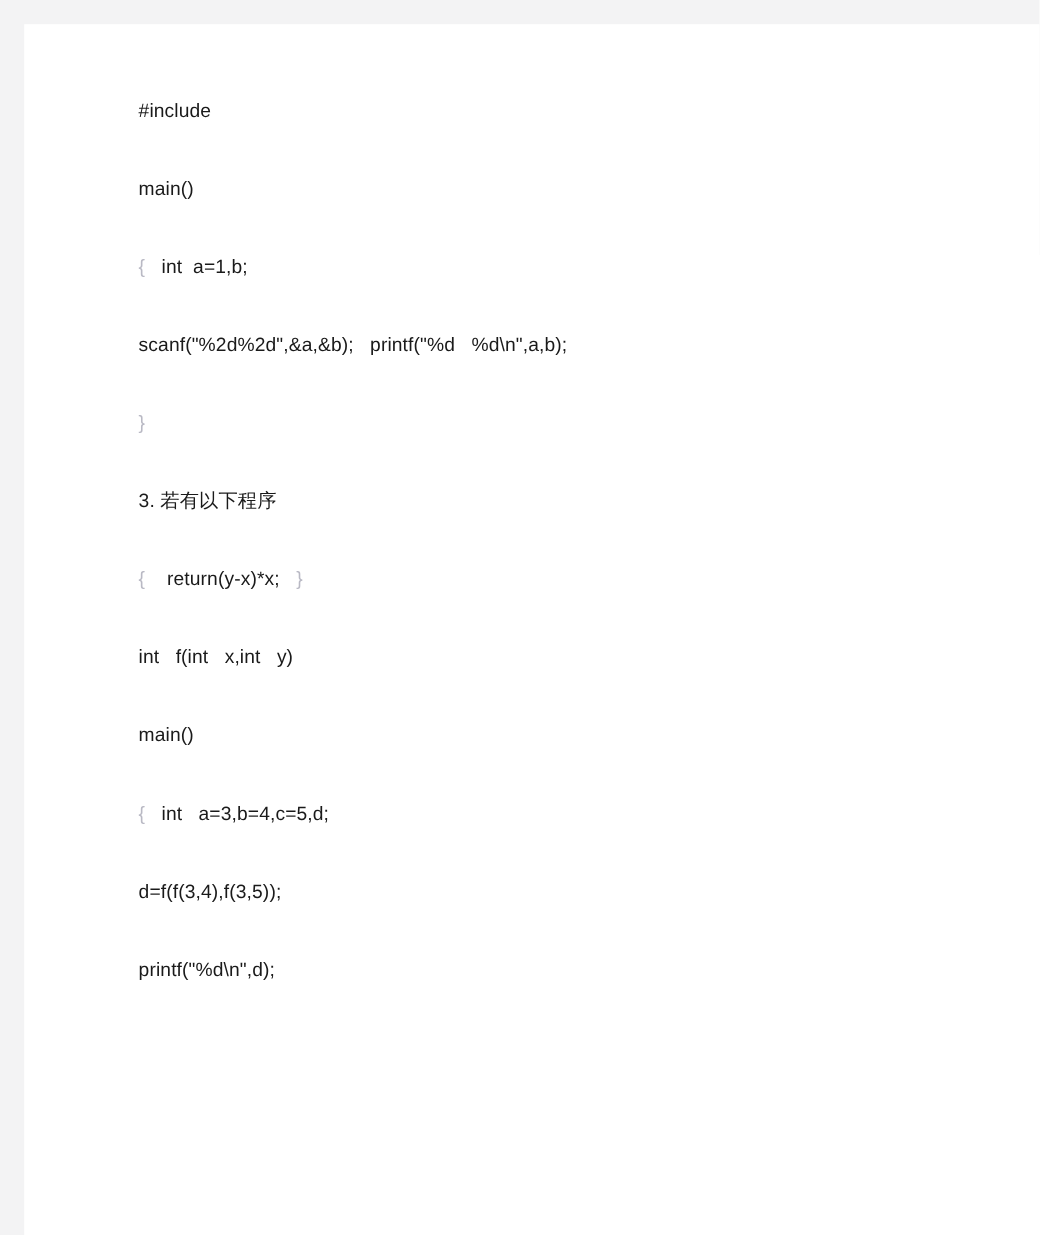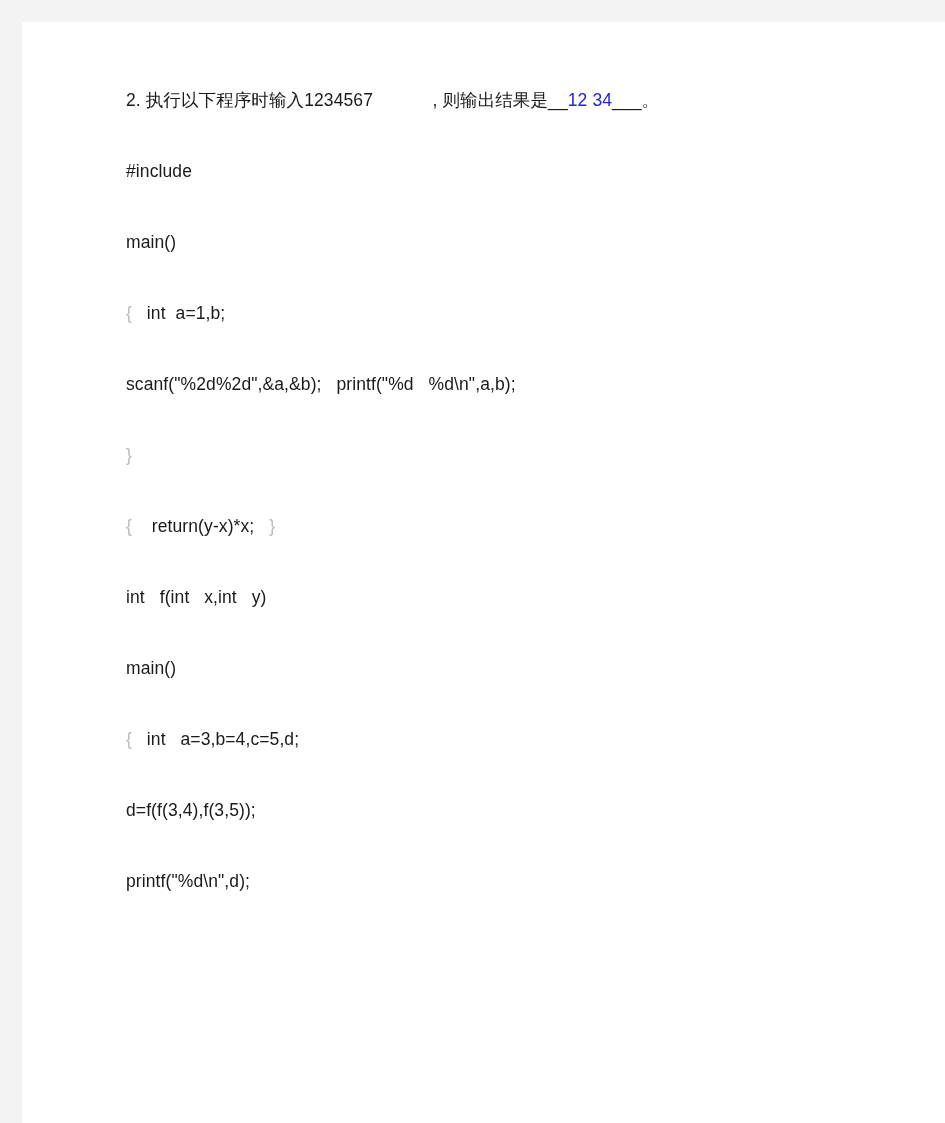--- a/index.html
+++ b/index.html
@@ -58,32 +58,32 @@
   .blank {
     color: #1a1a1a;
   }
 </style>
 </head>
 <body>
 
 <div id="page-sheet">
   <div id="doc-body">
 
-    <div class="doc-line zh"><span>2.</span><span> 执行以下程序时输入1234567</span><span>            </span><span>, 则输出结果是</span><span class="blank">__</span><span class="answer">12 34</span><span class="blank">___</span><span>。</span></div>
 
     <div class="doc-line"><span class="brace"></span><span>#include</span></div>
 
     <div class="doc-line"><span class="brace"></span><span>main()</span></div>
 
     <div class="doc-line"><span class="brace">{</span><span>   int  a=1,b;</span></div>
 
     <div class="doc-line"><span class="brace"></span><span>scanf("%2d%2d",&amp;a,&amp;b);   printf("%d   %d\n",a,b);</span></div>
 
     <div class="doc-line"><span class="brace">}</span><span></span></div>
 
+    <div class="doc-line zh"><span>3.</span><span> 若有以下程序</span></div>
 
     <div class="doc-line"><span class="brace">{</span><span>    return(y-x)*x;   </span><span class="brace">}</span></div>
 
     <div class="doc-line"><span class="brace"></span><span>int   f(int   x,int   y)</span></div>
 
     <div class="doc-line"><span class="brace"></span><span>main()</span></div>
 
     <div class="doc-line"><span class="brace">{</span><span>   int   a=3,b=4,c=5,d;</span></div>
 
     <div class="doc-line"><span class="brace"></span><span>d=f(f(3,4),f(3,5));</span></div>

